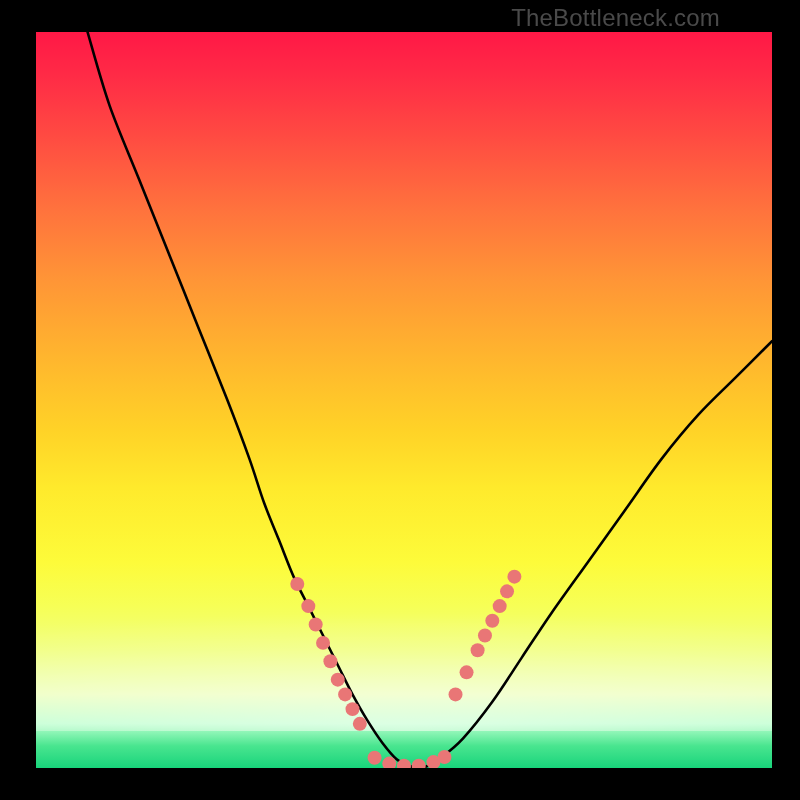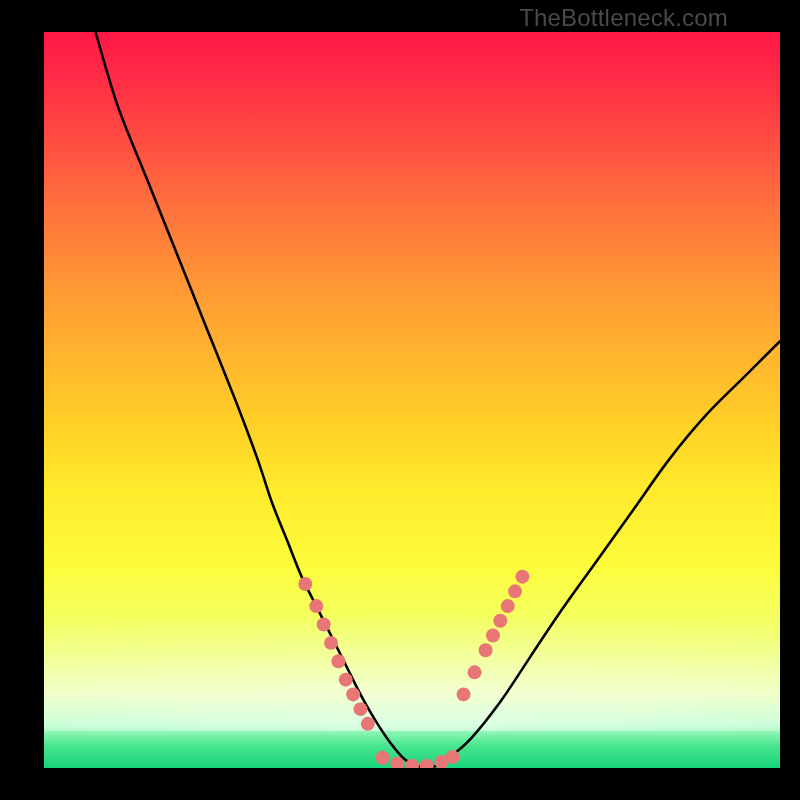--- a/index.html
+++ b/index.html
@@ -6,21 +6,21 @@
     margin: 0;
     padding: 0;
     width: 800px;
     height: 800px;
     overflow: hidden;
     background: #000;
     font-family: Arial, Helvetica, sans-serif;
   }
   .frame {
     position: absolute;
-    left: 12px;
+    left: 4px;
     top: 0;
     width: 728px;
     height: 800px;
     background: #000;
   }
   .watermark {
     position: absolute;
     top: 4px;
     right: 12px;
     color: #4a4a4a;

